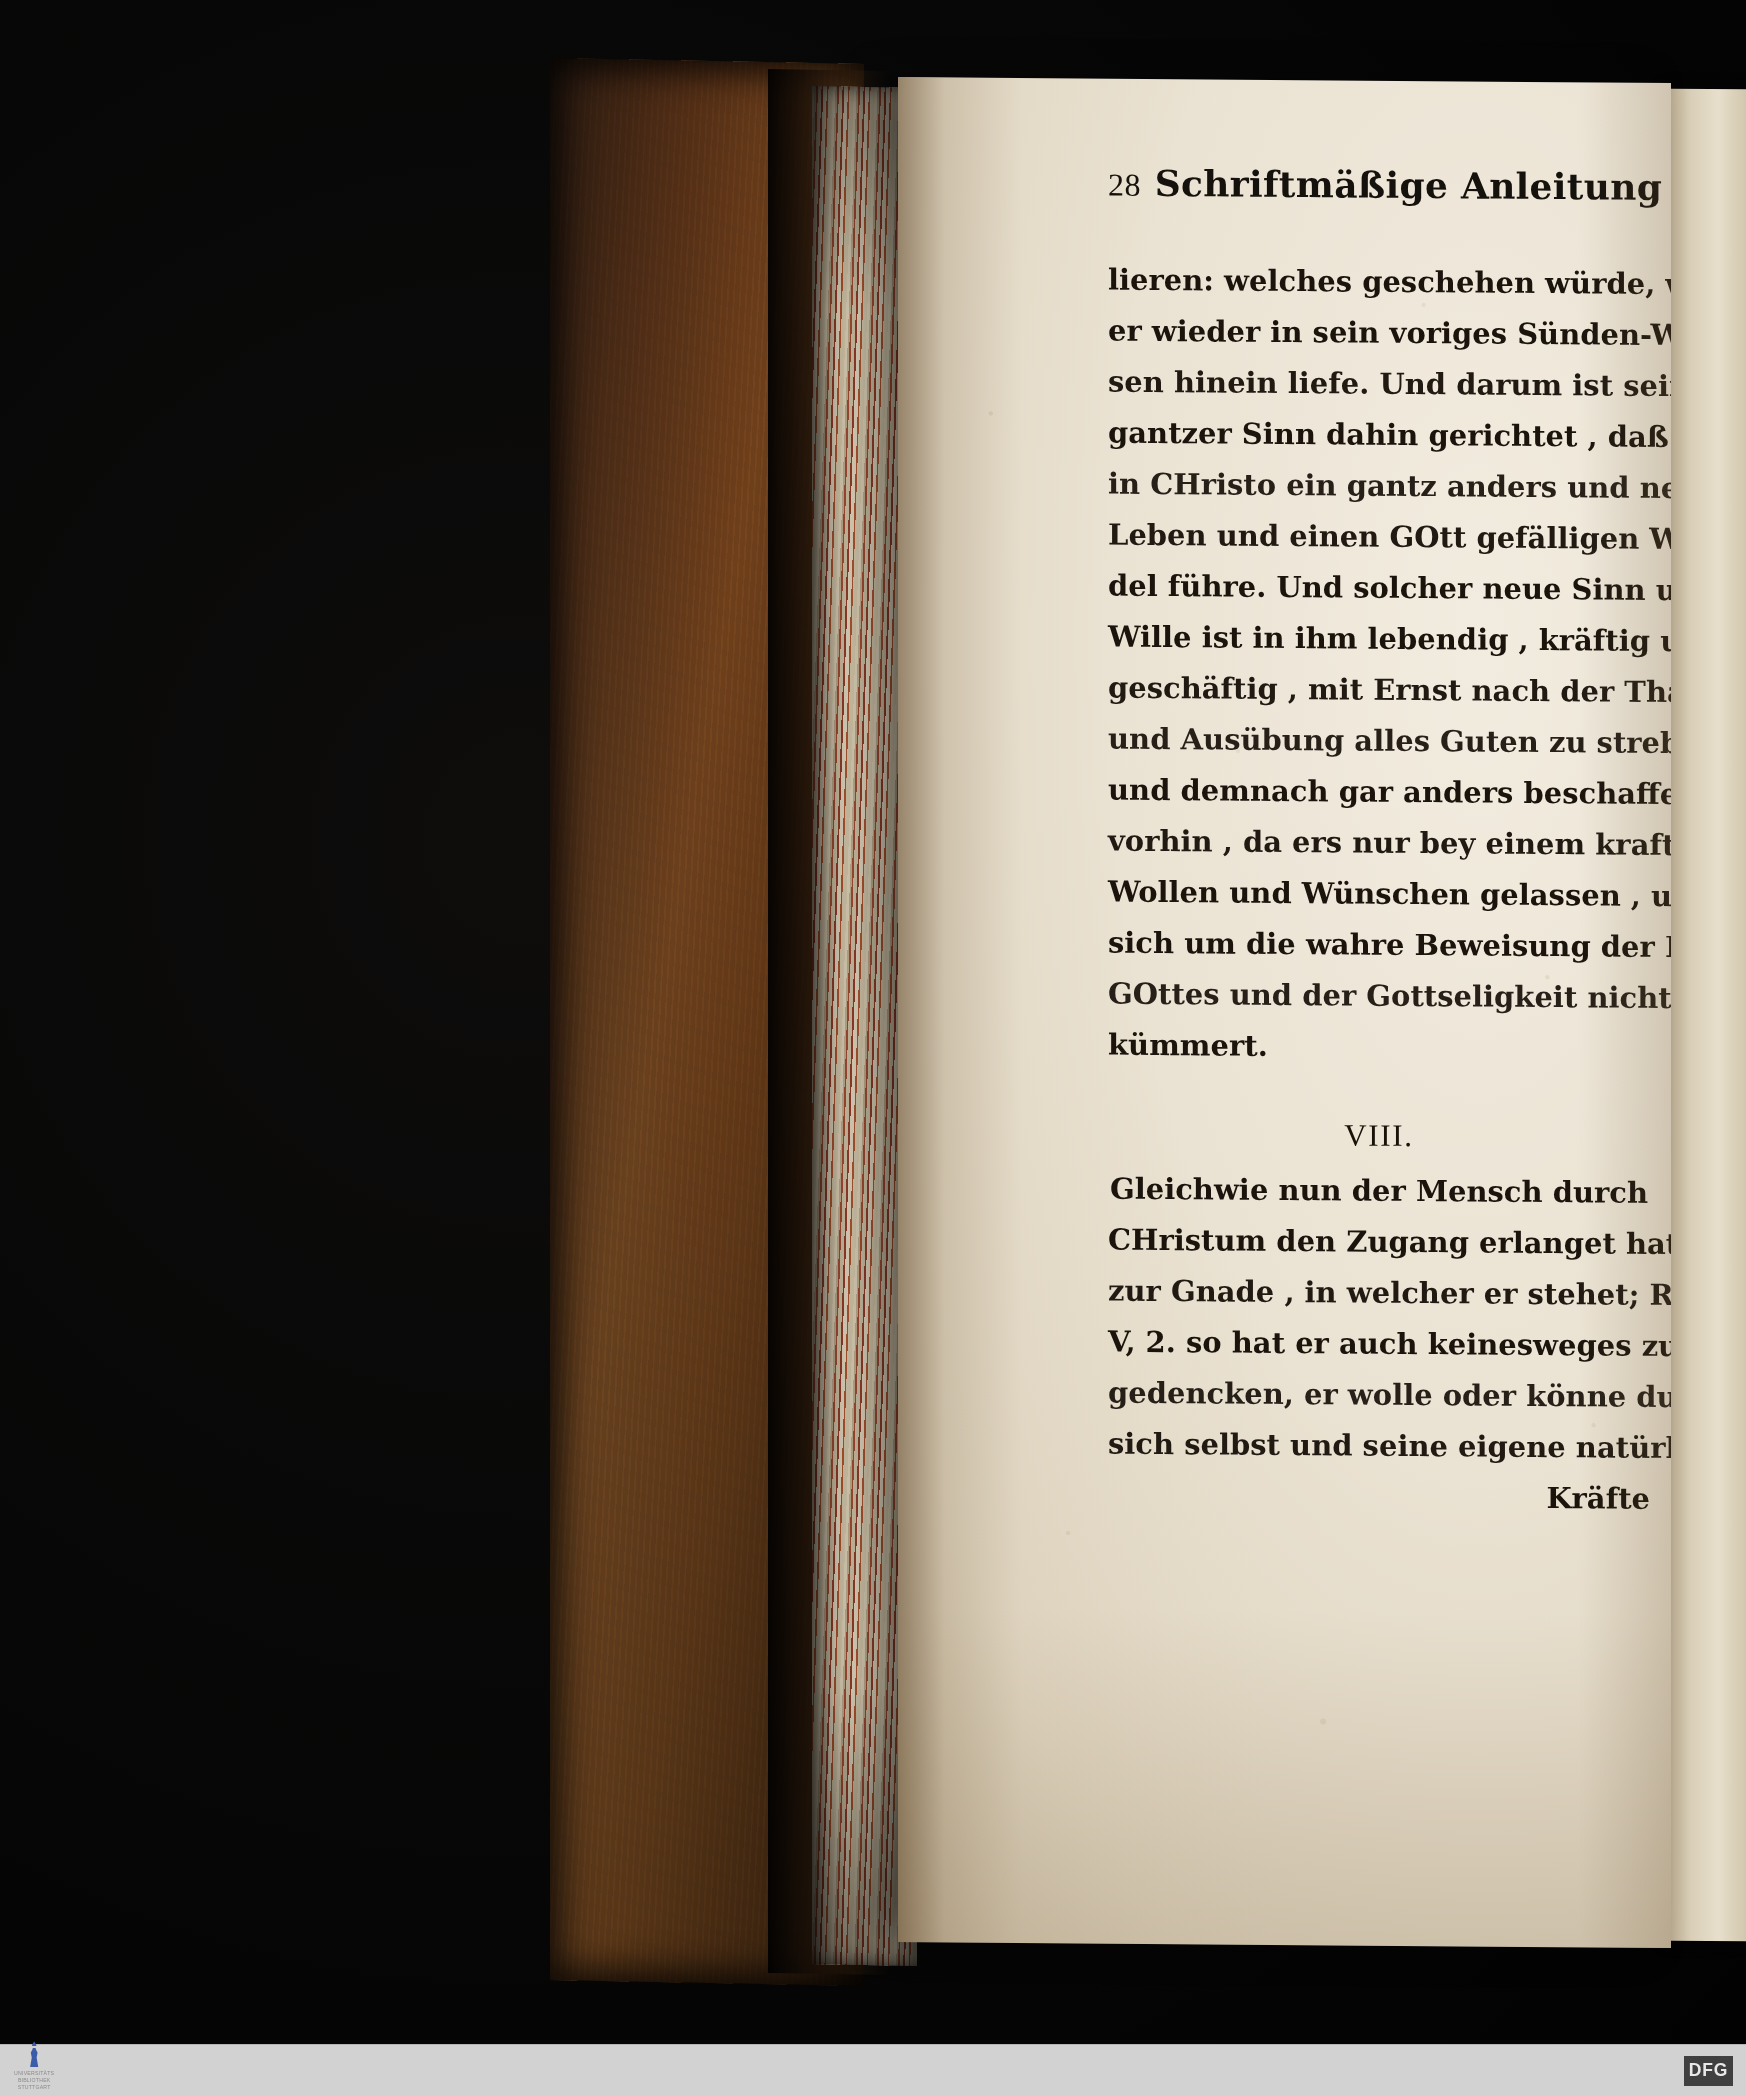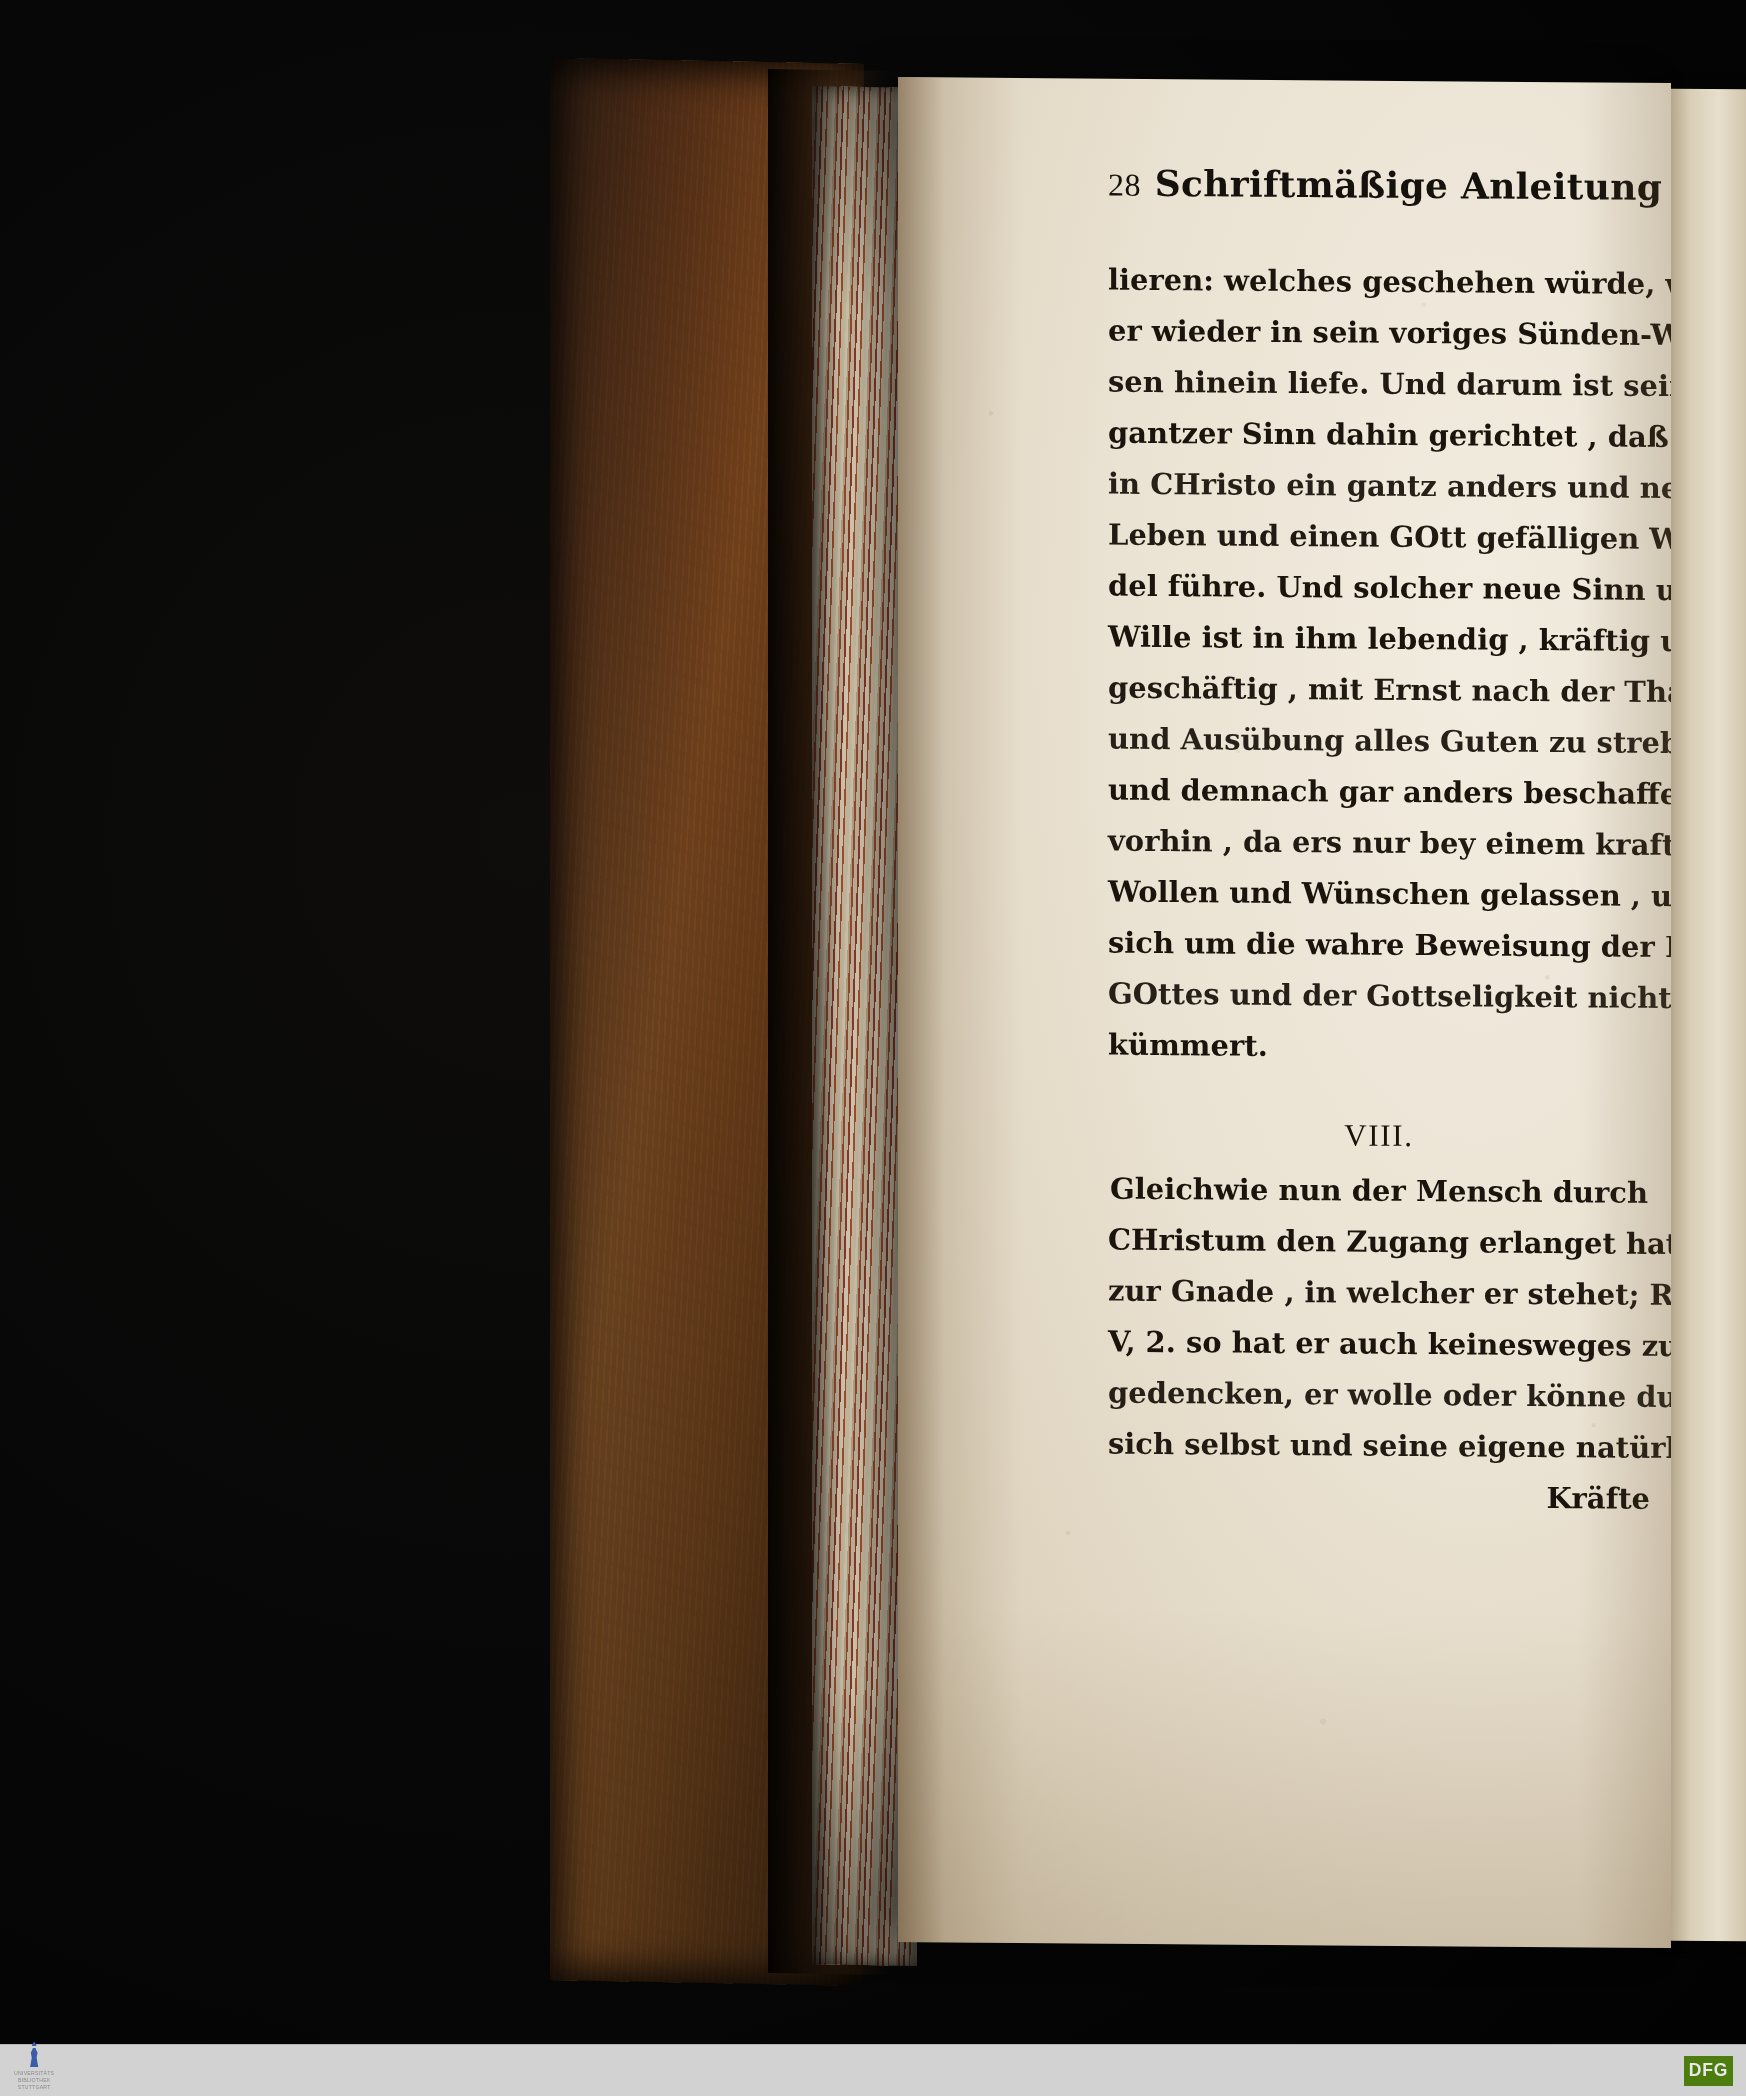--- a/index.html
+++ b/index.html
@@ -221,21 +221,21 @@
     height: 52px;
     background: #d2d2d2;
     border-top: 0.9px solid #b5b5b5;
   }
   #dfg-logo {
     position: absolute;
     right: 14px;
     top: 10.5px;
     width: 49px;
     height: 30px;
-    background: #4d7c0f;
+    background: #404040;
     color: #e9e9e9;
     font-family: "Liberation Sans", sans-serif;
     font-weight: bold;
     font-size: 17.5px;
     letter-spacing: 0.9px;
     display: flex;
     align-items: center;
     justify-content: center;
   }
   #library-stamp {

